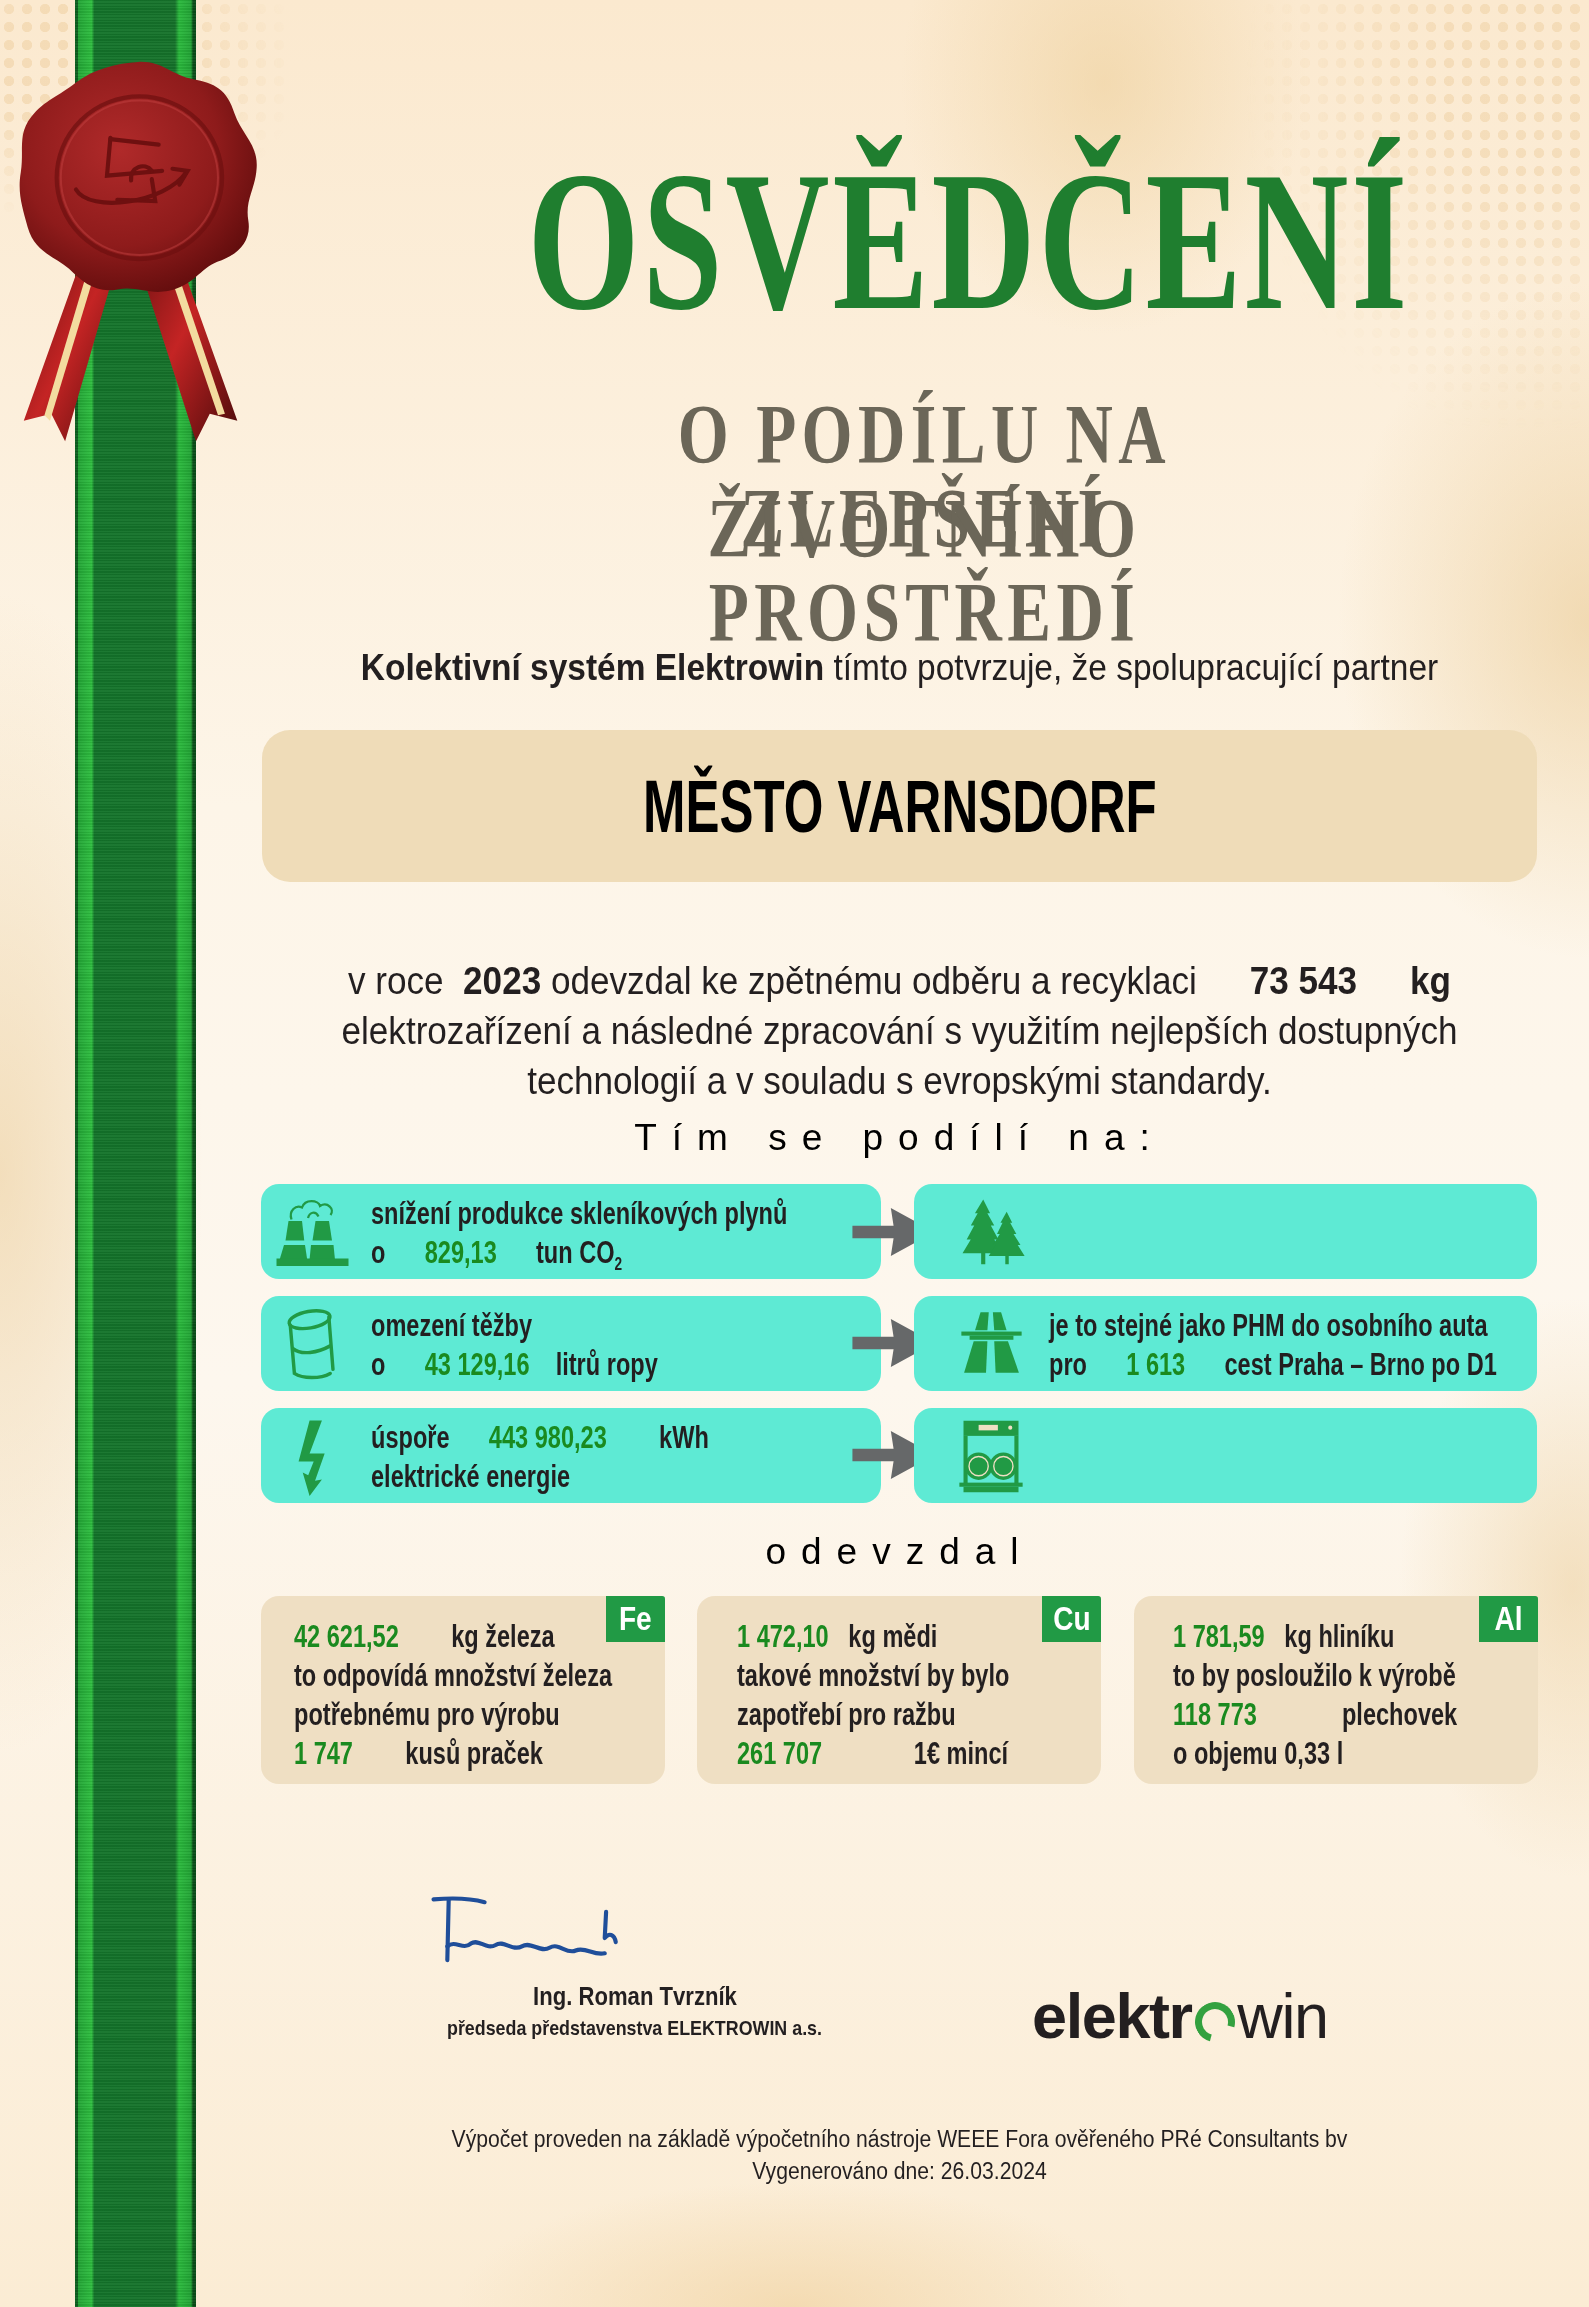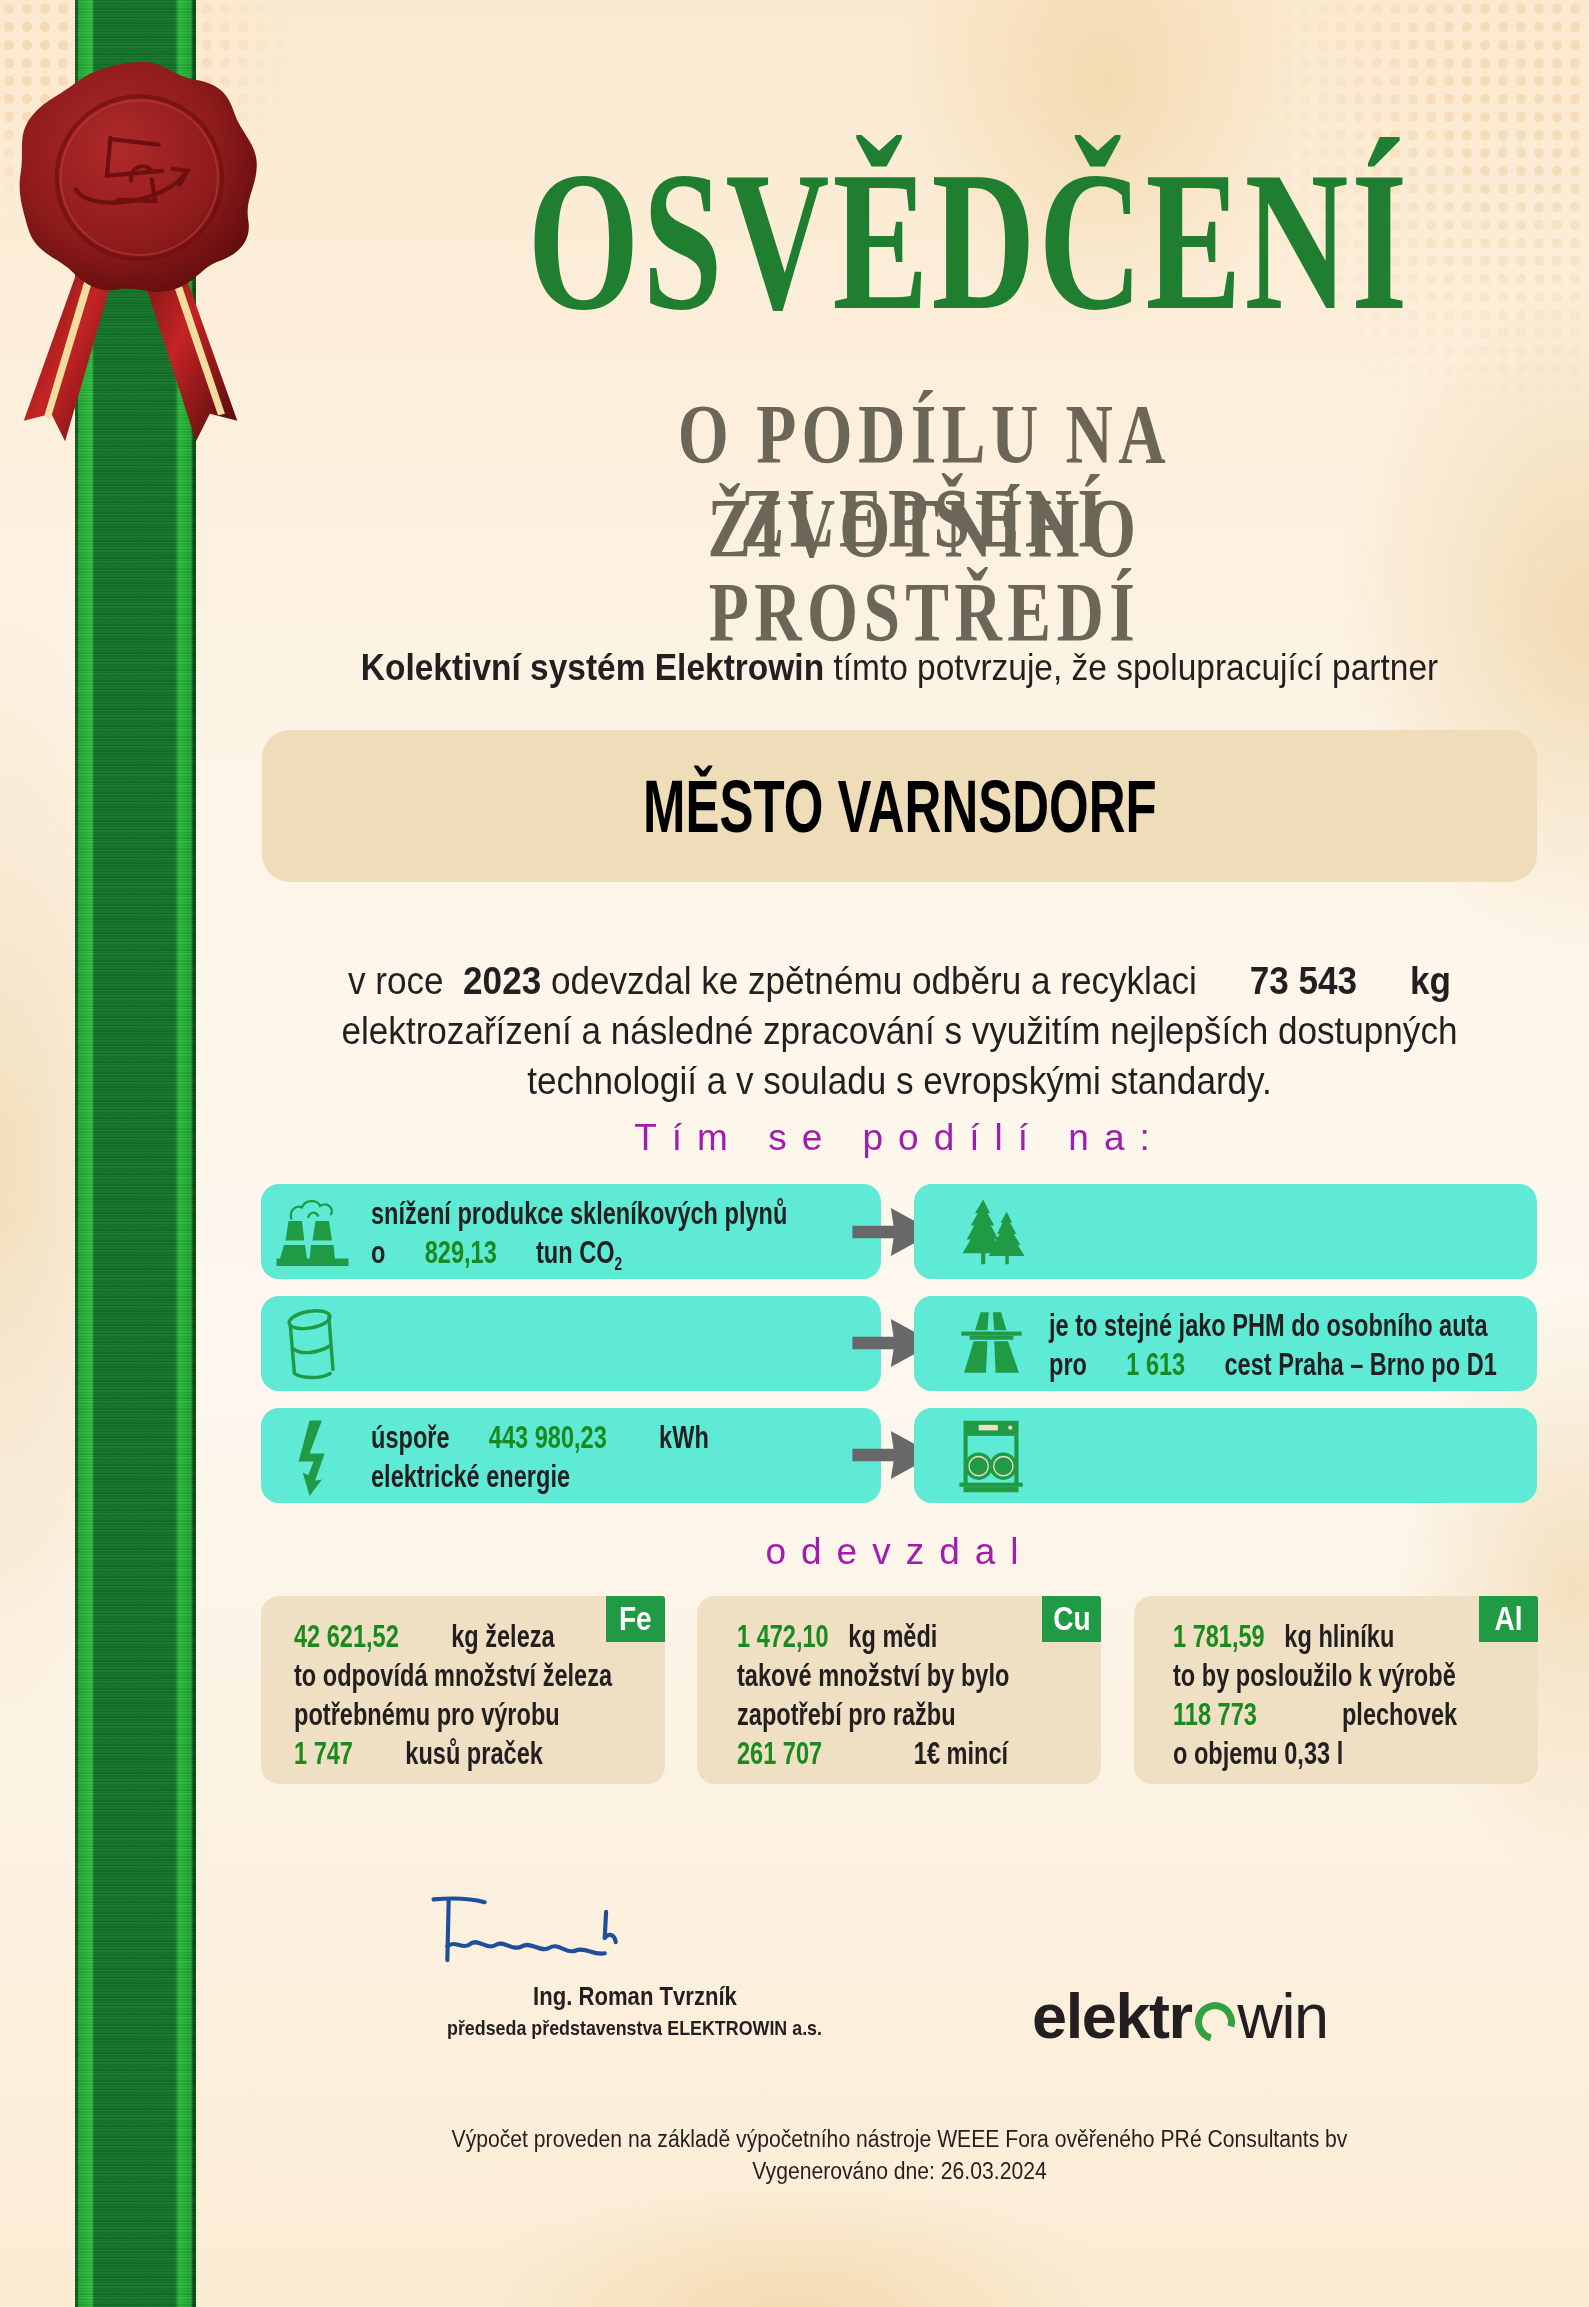--- a/index.html
+++ b/index.html
@@ -65,21 +65,21 @@
   }
   .para {
     position: absolute; left: 261px; width: 1277px; text-align: center;
     font-size: 39px; line-height: 50px; color: #231f20; margin-top: 40px;
   }
   .para .ln { display: block; white-space: nowrap; transform: scaleX(0.9); transform-origin: center; }
   .para b { font-weight: 700; }
   .para .gap { display: inline-block; width: 48px; }
   .spaced {
     position: absolute; left: 261px; width: 1277px; text-align: center;
-    font-size: 37px; color: #a21caf; letter-spacing: 15px;
+    font-size: 37px; color: #000000; letter-spacing: 15px;
   }
   .box {
     position: absolute; background: #5eead4; border-radius: 18px;
   }
   .box .icon { position: absolute; }
   .cond {
     font-weight: 700; font-size: 31px; line-height: 39px; color: #231f20;
     white-space: nowrap; transform: scaleX(0.76); transform-origin: left center;
     display: block;
   }
@@ -231,20 +231,28 @@
 
 <div class="box" style="left:261px;top:1296px;width:620px;height:95px;">
   <svg class="icon" style="left:21px;top:11px;width:62px;height:75px;" viewBox="0 0 90 108">
     <g fill="none" stroke="#219a45" stroke-width="5" stroke-linecap="round">
       <ellipse cx="40" cy="18" rx="30" ry="12" transform="rotate(-10 40 18)"></ellipse>
       <path d="M12,26 L18,96 C30,104 56,104 70,96"></path>
       <path d="M68,14 L74,90"></path>
       <path d="M16,60 C28,70 52,66 70,56"></path>
     </g>
   </svg>
+  <div style="position:absolute;left:110px;top:9.7px;">
+    <span class="cond">omezení těžby</span>
+    <span class="cond">
+      <span>o</span>&nbsp;&nbsp;&nbsp;&nbsp;&nbsp;
+      <span class="g">43 129,16</span>&nbsp;&nbsp;&nbsp;
+      <span>litrů ropy</span>
+    </span>
+  </div>
 </div>
 <svg class="arrow" style="left:852px;top:1319px;" viewBox="0 0 130 70">
   <polygon points="0,26 60,26 56,0 120,35 56,70 60,44 0,44" fill="#666869"></polygon>
 </svg>
 <div class="box" style="left:914px;top:1296px;width:623px;height:95px;">
   <svg class="icon" style="left:46px;top:15px;width:63px;height:63px;" viewBox="0 0 92 92">
     <g fill="#219a45">
       <polygon points="30,2 42,2 40,28 22,28"></polygon>
       <polygon points="48,2 60,2 68,28 50,28"></polygon>
       <rect x="2" y="30" width="88" height="6"></rect>

